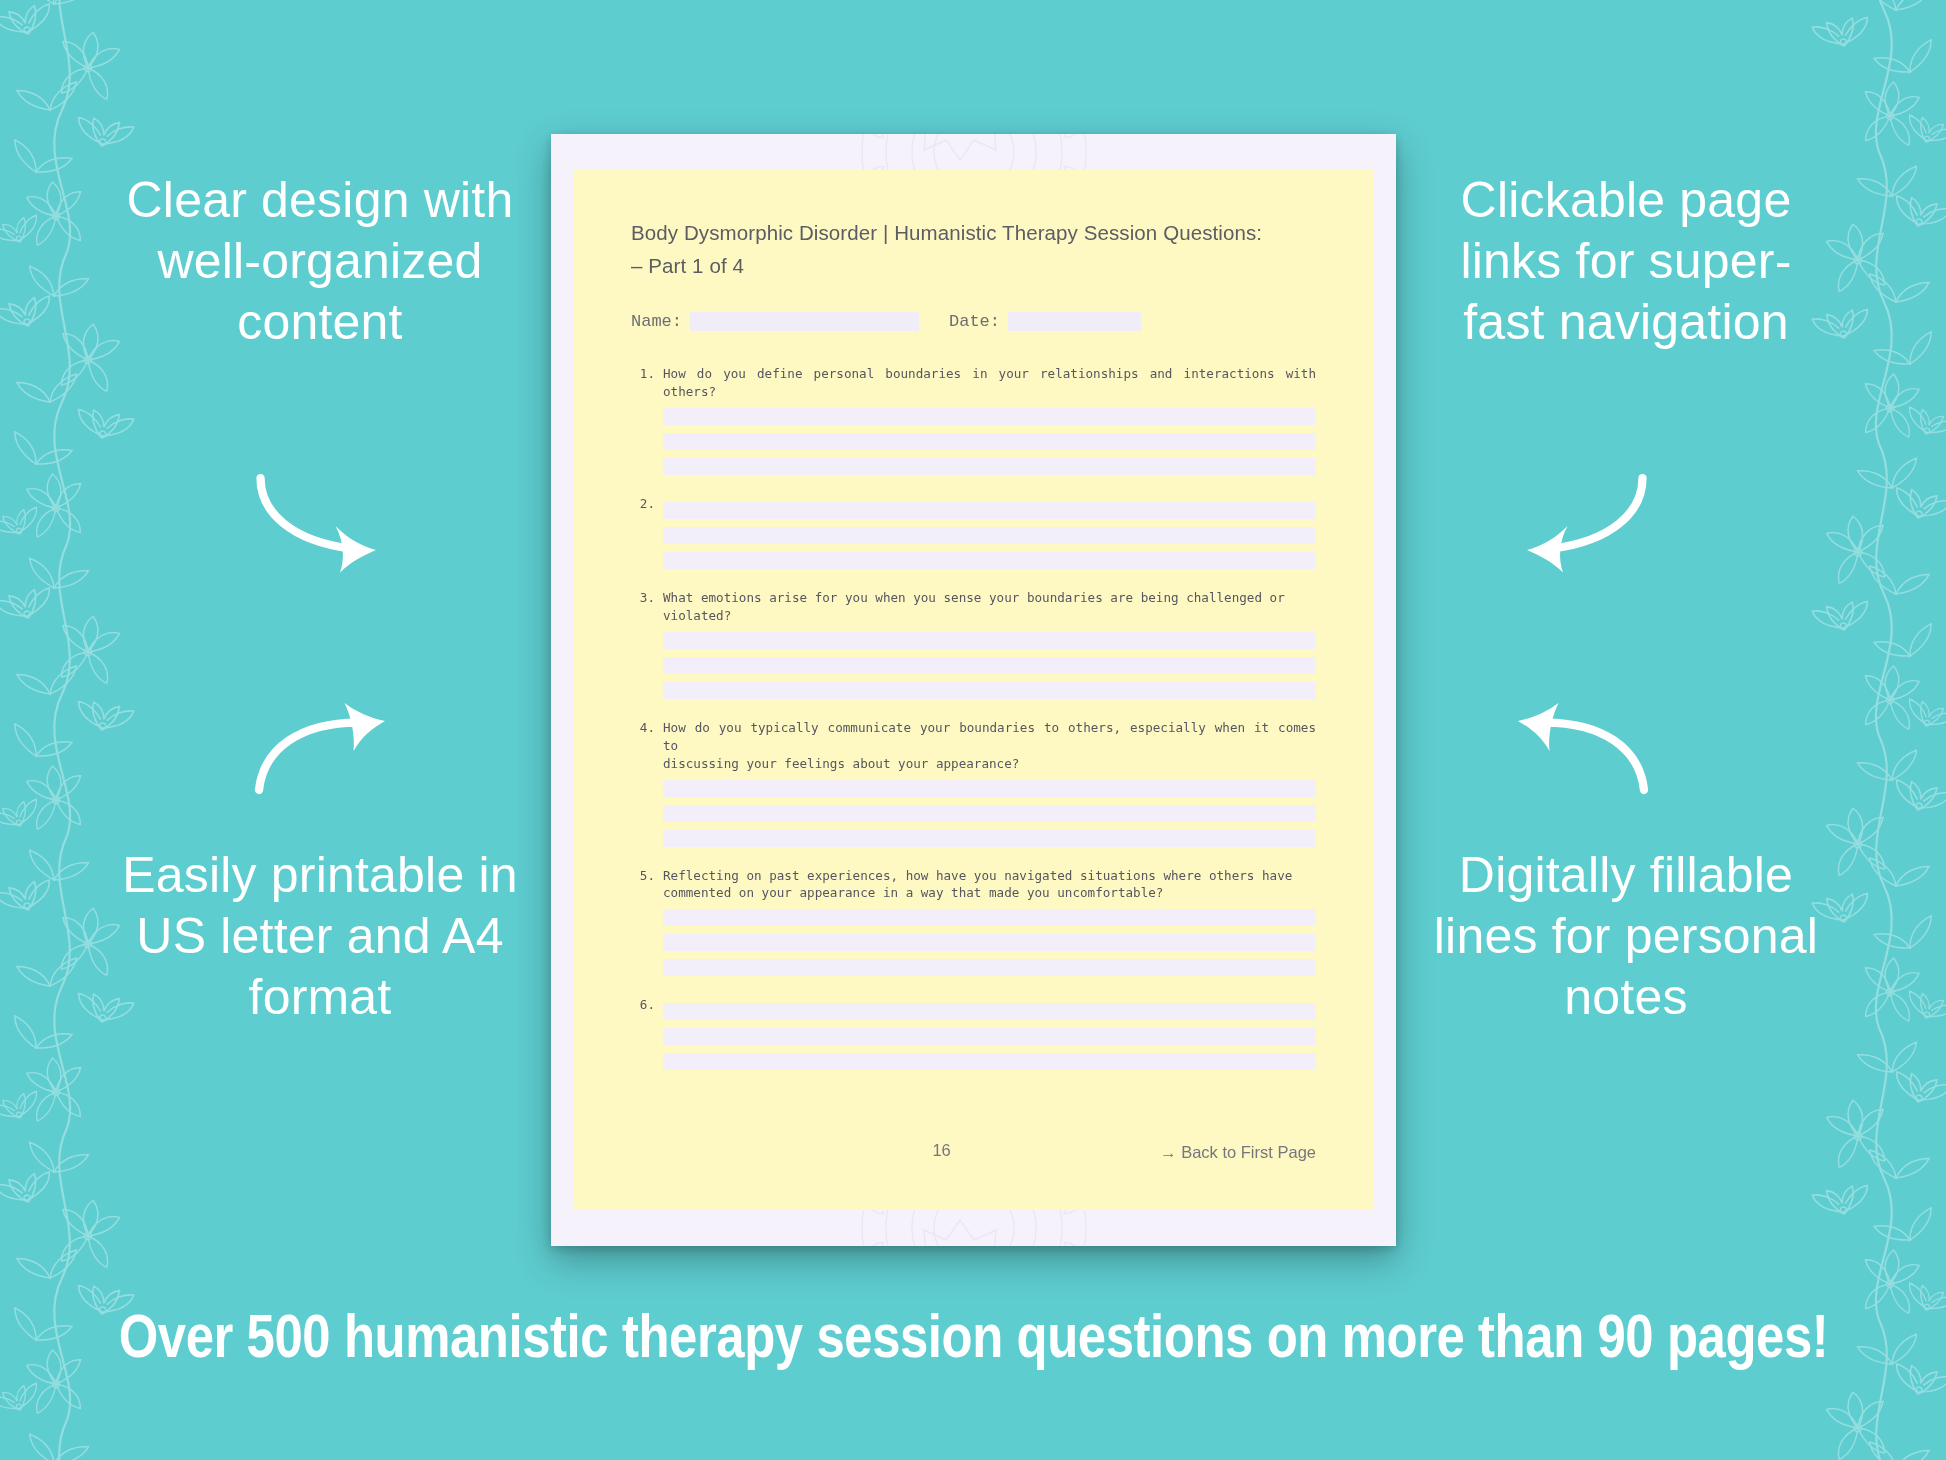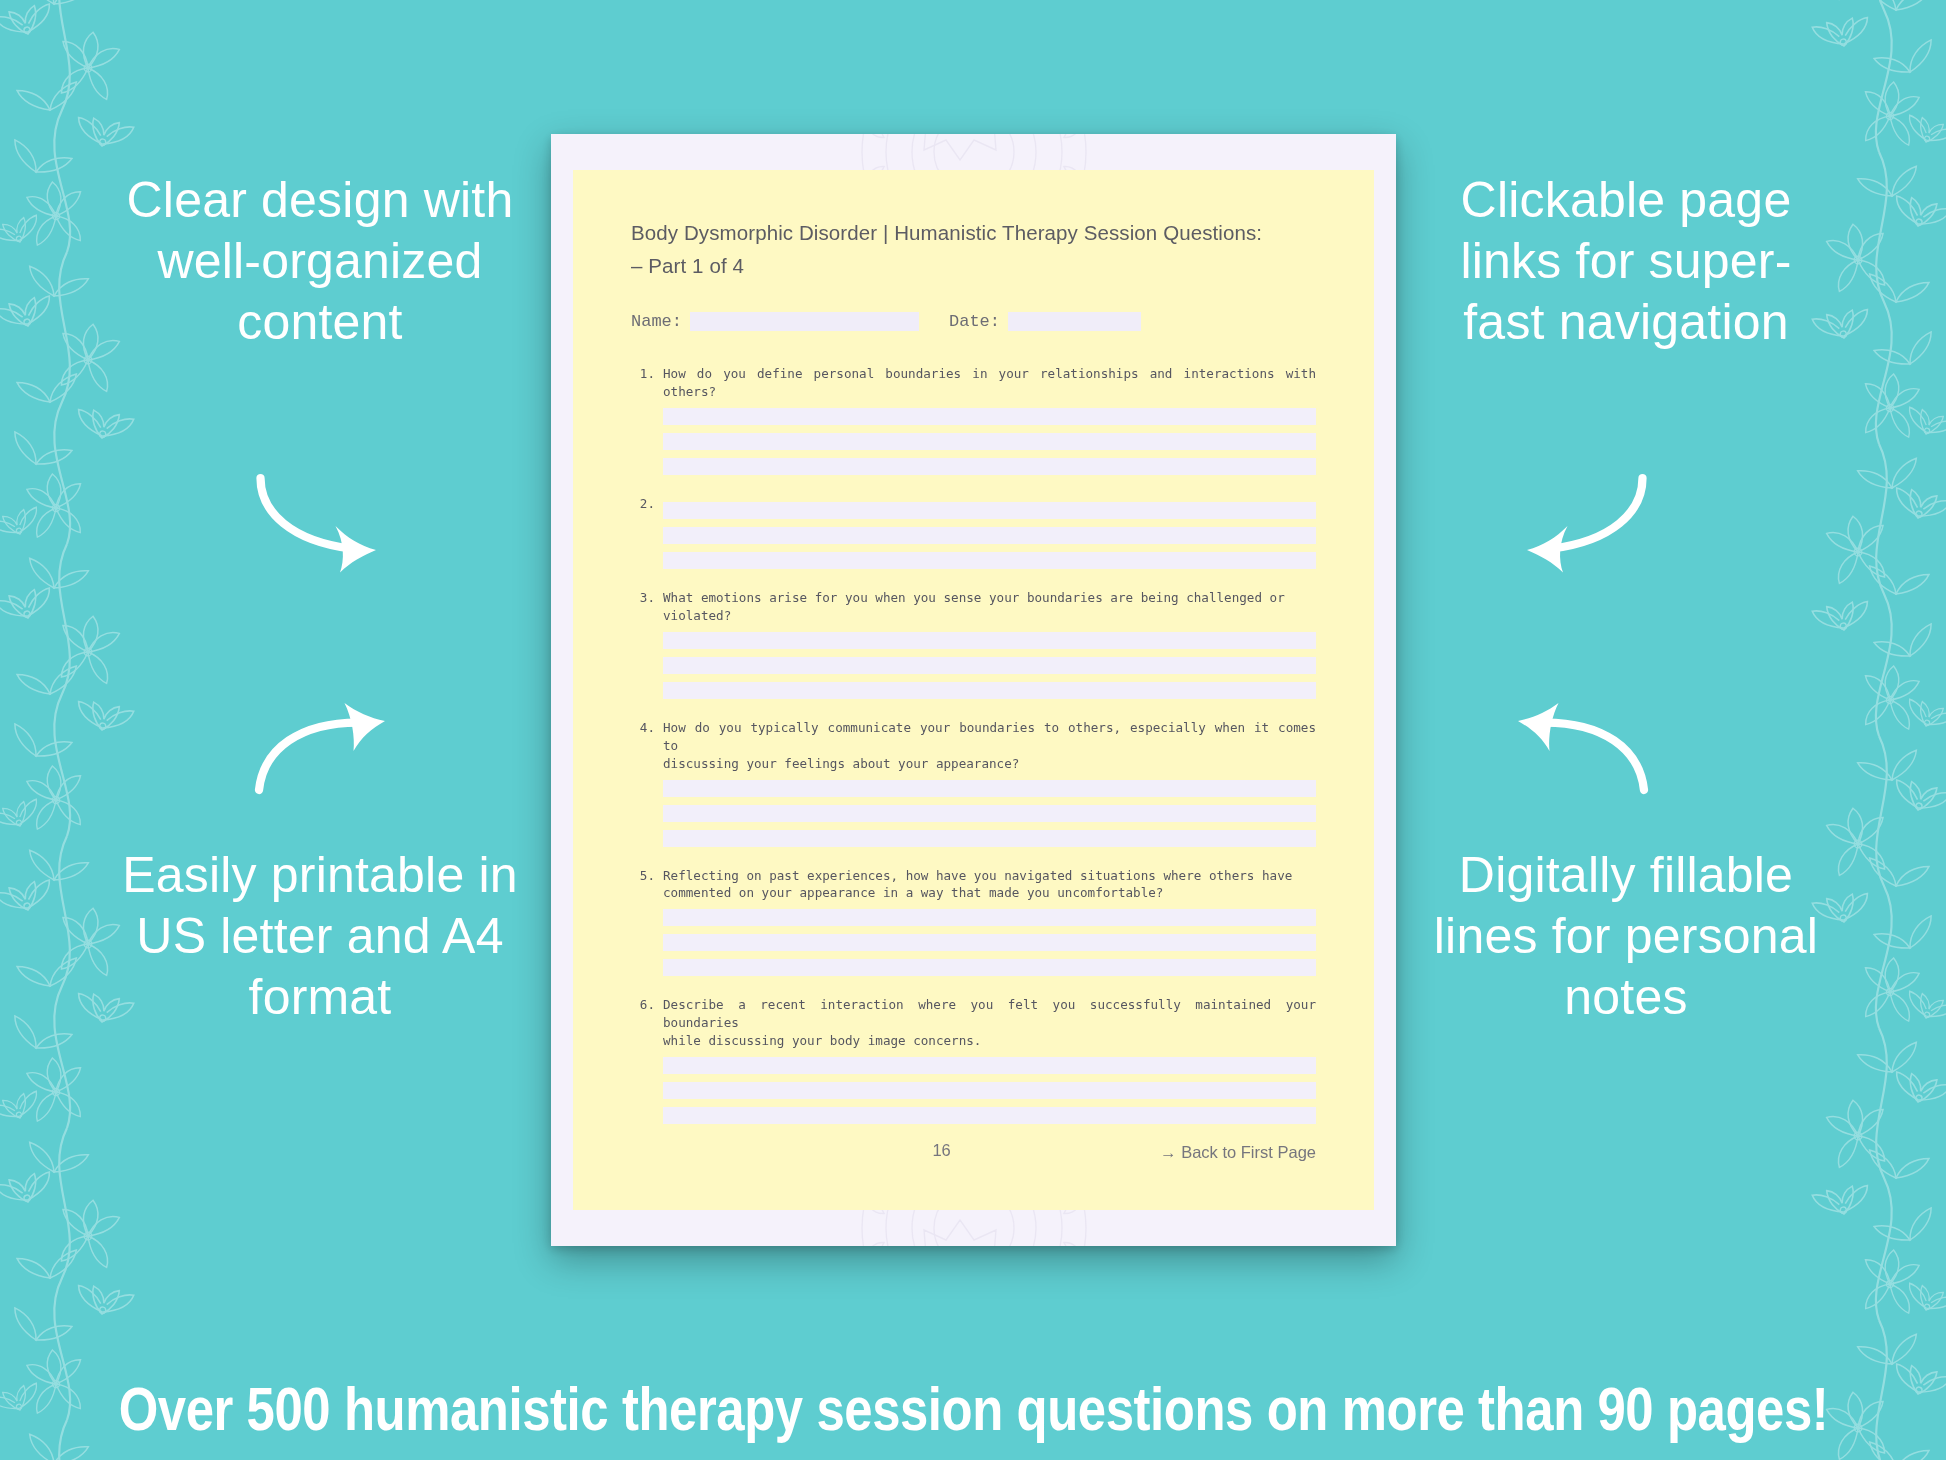--- a/index.html
+++ b/index.html
@@ -151,25 +151,25 @@
     margin-left: auto;
     color: #76767e;
     text-decoration: none;
     white-space: nowrap;
   }
 
   
   #bottom-banner {
     position: absolute;
     left: 0;
-    bottom: 16px;
+    bottom: 0;
     width: 1946px;
     height: 160px;
     display: flex;
-    align-items: flex-end;
+    align-items: flex-start;
     justify-content: center;
   }
   #banner-text {
     color: #ffffff;
     font-family: "Liberation Sans Narrow", "Liberation Sans", sans-serif;
     font-weight: 700;
     font-size: 62px;
     letter-spacing: -0.5px;
     transform: scaleX(0.82);
     transform-origin: center;
@@ -421,22 +421,20 @@
             <div class="answer-lines">
               <div class="answer-line"></div>
               <div class="answer-line"></div>
               <div class="answer-line"></div>
             </div>
           </div>
         </div>
         <div class="q-item">
           <div class="q-num">6.</div>
           <div class="q-body">
-            <div class="q-text">Describe a recent interaction where you felt you successfully maintained your boundaries
-while discussing your body image concerns.</div>
             <div class="answer-lines">
               <div class="answer-line"></div>
               <div class="answer-line"></div>
               <div class="answer-line"></div>
             </div>
           </div>
         </div>
       </div>
 
     <div class="doc-footer">

